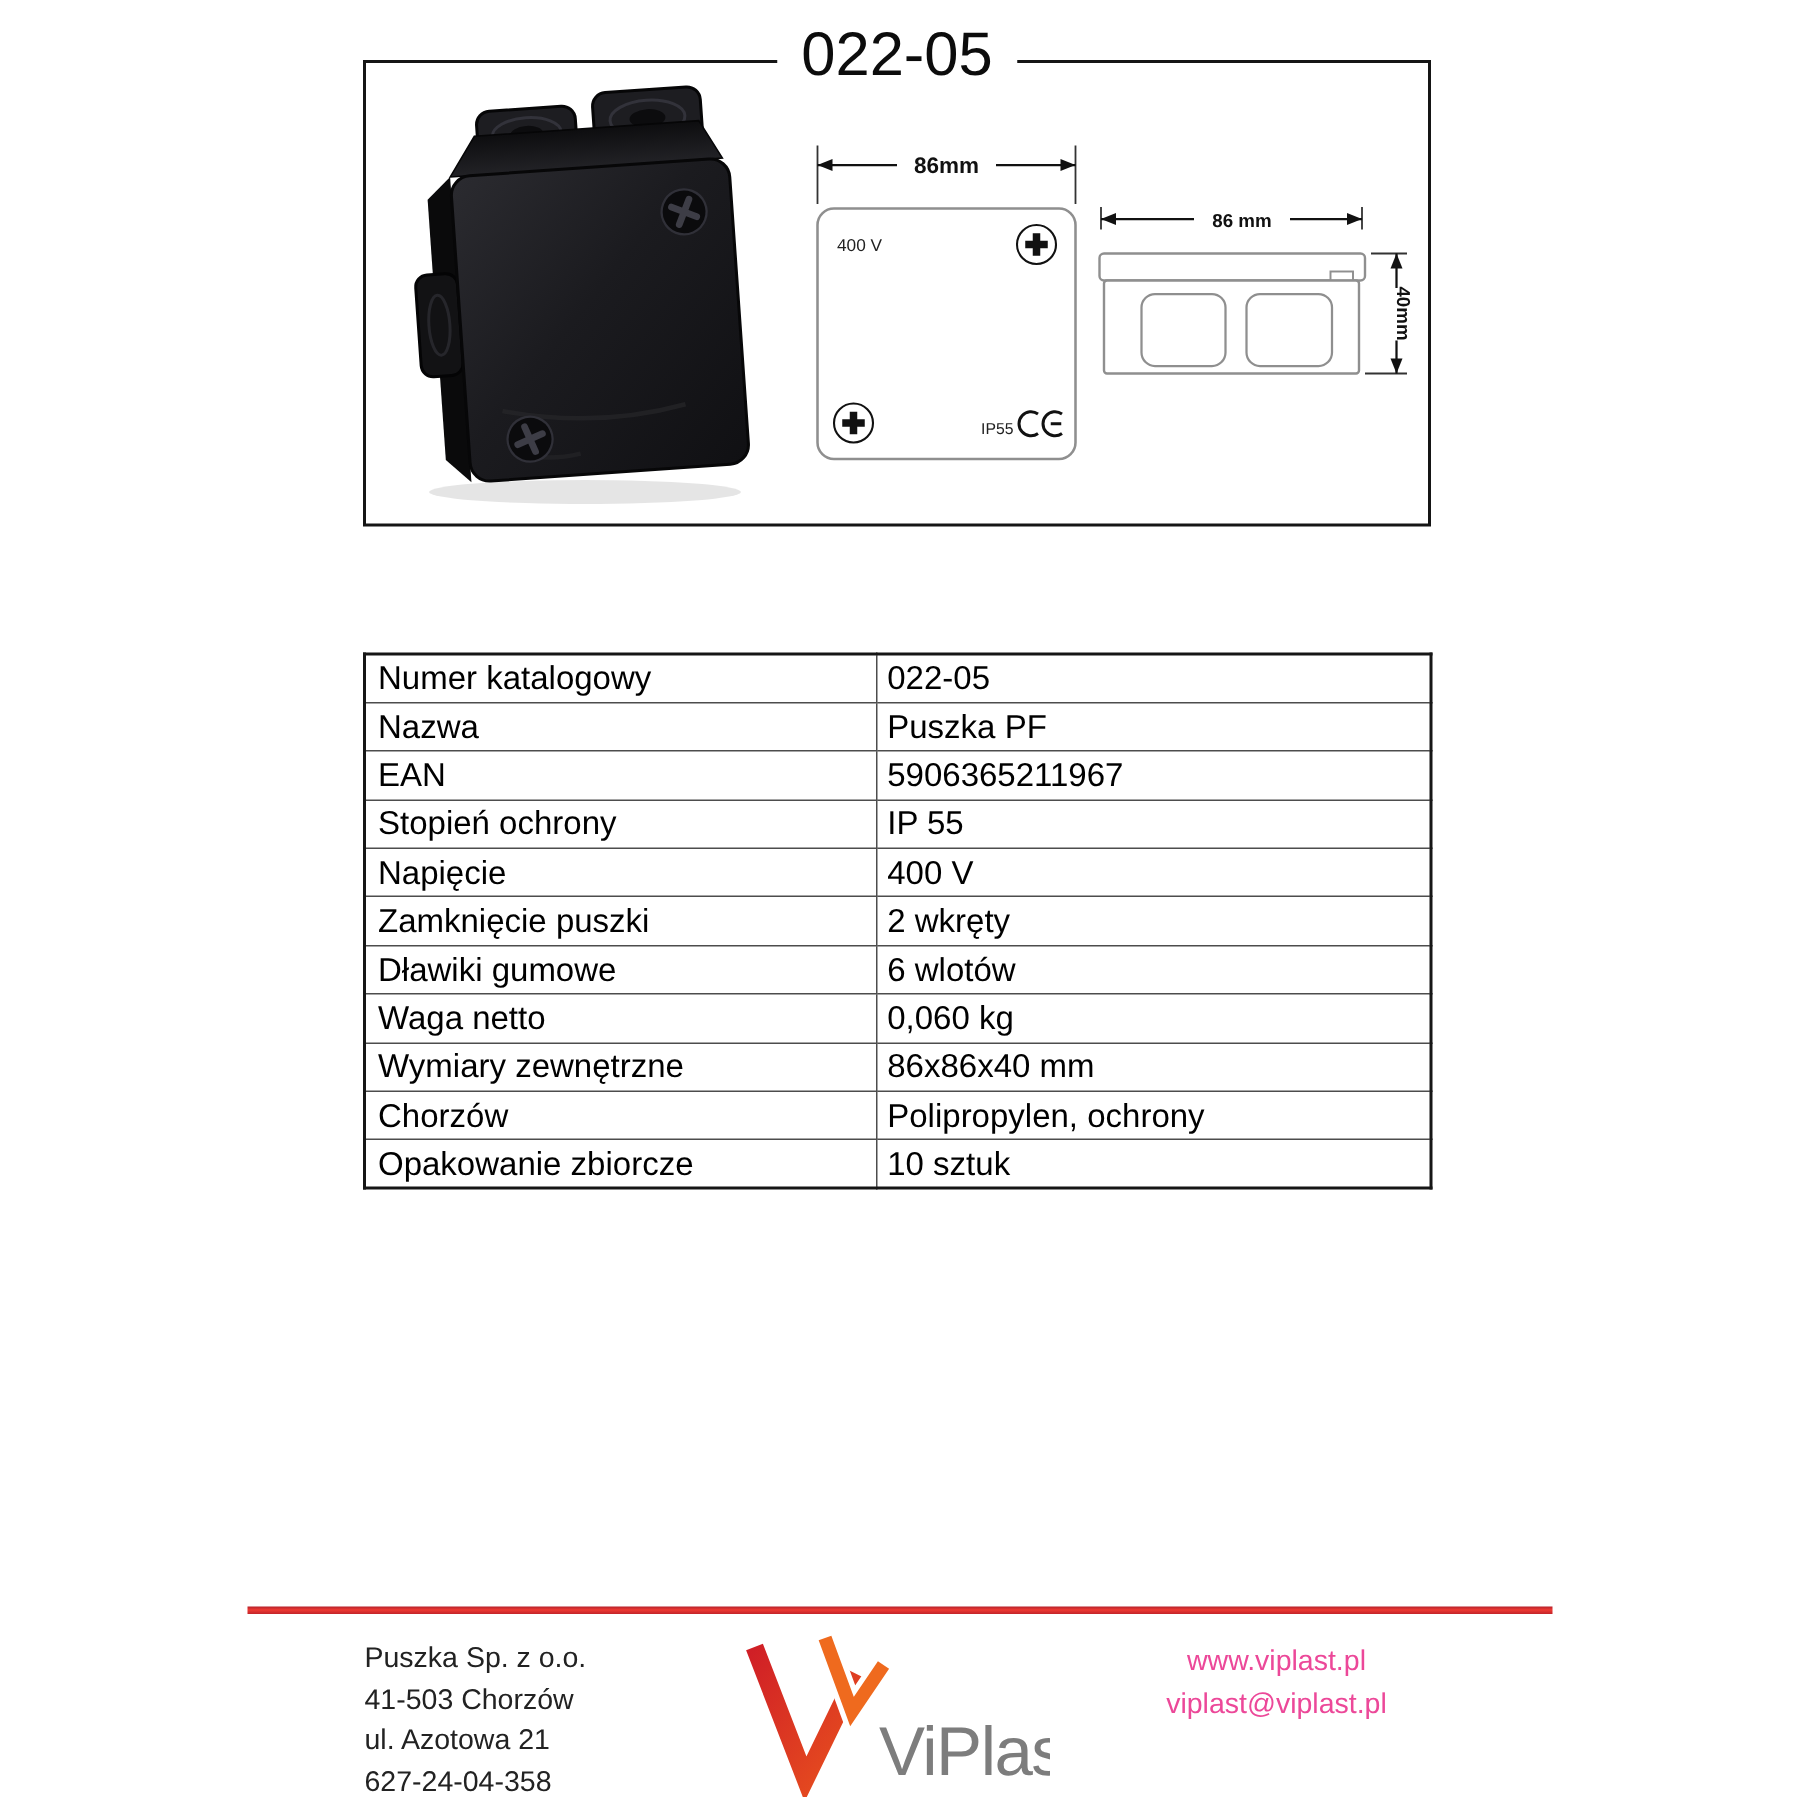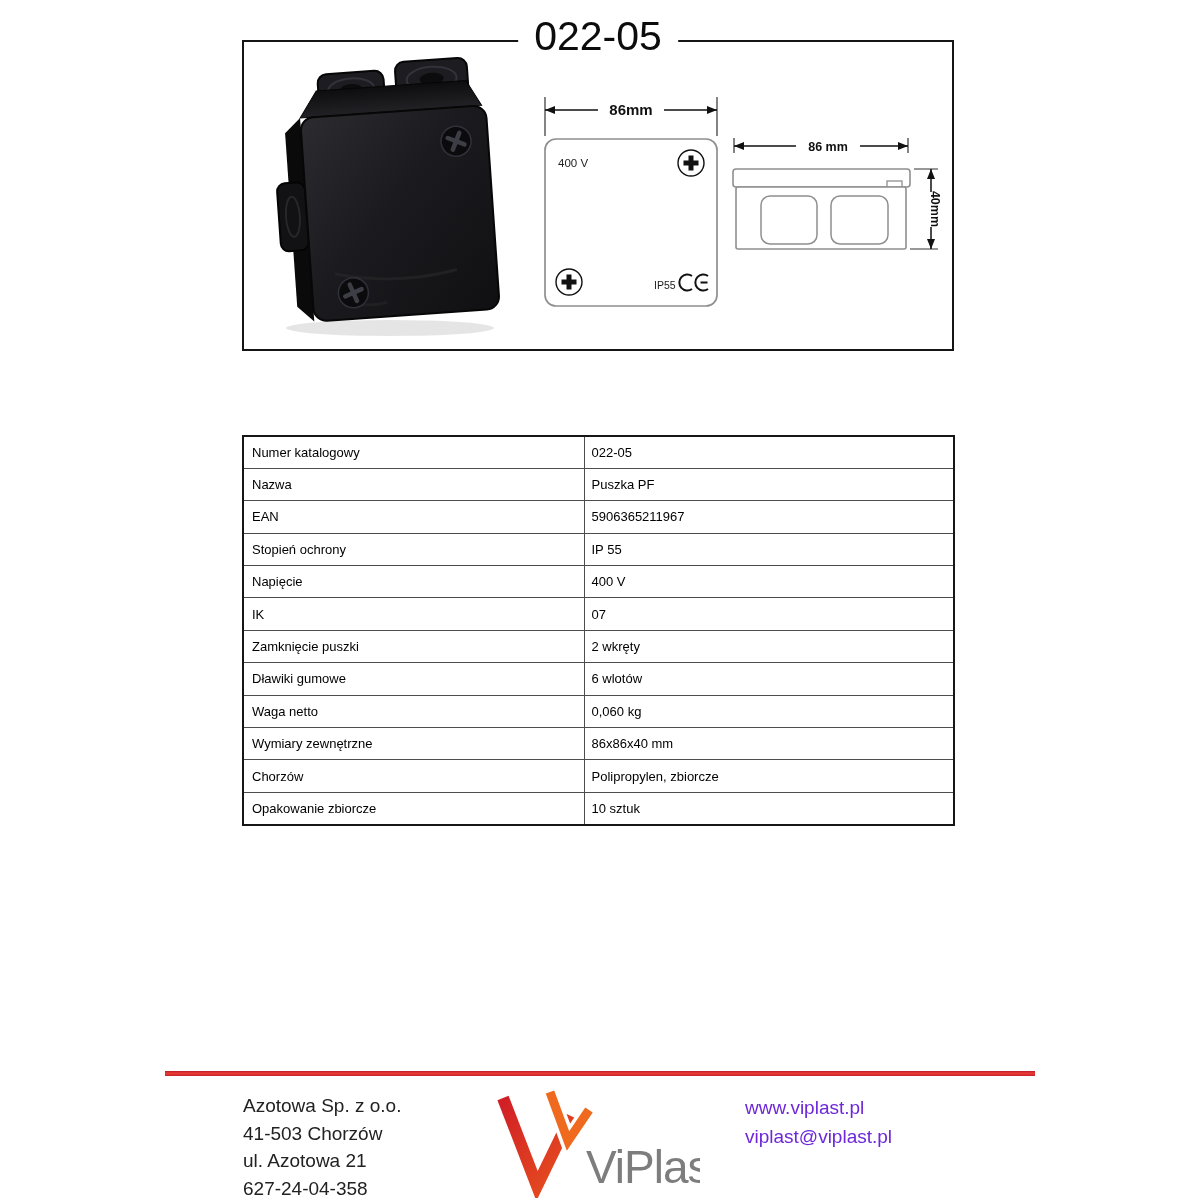--- a/index.html
+++ b/index.html
@@ -21,41 +21,41 @@
   }
   .product-photo { position:absolute; left:26px; top:8px;  width:244px; height:294px; }
   .front-view    { position:absolute; left:296px; top:44px; width:182px; height:232px; }
   .side-view     { position:absolute; left:480px; top:92px; width:230px; height:138px; }
   svg text { font-family:"Liberation Sans", sans-serif; }
 
   
   .spec-table {
     position:absolute; left:242px; top:435px; width:713px;
     border-collapse:collapse; border:2px solid #161616;
-    font-size:13px; color:#000;
+    font-size:22px; color:#000;
   }
   .spec-table td {
     border:1px solid #4d4d4d; height:32.4px; vertical-align:middle;
     white-space:nowrap; overflow:hidden;
   }
   .spec-table td.c-label { width:341px; padding-left:8px; }
   .spec-table td.c-value { padding-left:7px; }
 
   
   .footer-rule {
     position:absolute; left:165px; top:1071px; width:870px; height:5px;
     background:linear-gradient(180deg,#b5202a 0%,#ee3a33 45%,#c2242a 100%);
   }
   .footer-left {
     position:absolute; left:243px; top:1092px;
     font-size:19px; line-height:27.5px; color:#222;
   }
   .footer-right {
-    position:absolute; left:745px; top:1094px; width:212px; text-align:left;
-    font-size:19px; line-height:28.5px; color:#6d28d9;
+    position:absolute; left:745px; top:1094px; width:212px; text-align:center;
+    font-size:19px; line-height:28.5px; color:#ec4899;
   }
   .footer-logo { position:absolute; left:486px; top:1084px; width:214px; height:114px; }
 </style>
 </head>
 <body>
 
 <div class="page">
 
   <div class="figure-frame">
     <div class="frame-title">022-05</div>
@@ -162,54 +162,50 @@
         </tr>
       <tr>
           <td class="c-label">Stopień ochrony</td>
           <td class="c-value">IP 55</td>
         </tr>
       <tr>
           <td class="c-label">Napięcie</td>
           <td class="c-value">400 V</td>
         </tr>
       <tr>
-          <td class="c-label">IK</td>
-          <td class="c-value">07</td>
-        </tr>
-      <tr>
           <td class="c-label">Zamknięcie puszki</td>
           <td class="c-value">2 wkręty</td>
         </tr>
       <tr>
           <td class="c-label">Dławiki gumowe</td>
           <td class="c-value">6 wlotów</td>
         </tr>
       <tr>
           <td class="c-label">Waga netto</td>
           <td class="c-value">0,060 kg</td>
         </tr>
       <tr>
           <td class="c-label">Wymiary zewnętrzne</td>
           <td class="c-value">86x86x40 mm</td>
         </tr>
       <tr>
           <td class="c-label">Chorzów</td>
-          <td class="c-value">Polipropylen, zbiorcze</td>
+          <td class="c-value">Polipropylen, ochrony</td>
         </tr>
       <tr>
           <td class="c-label">Opakowanie zbiorcze</td>
           <td class="c-value">10 sztuk</td>
         </tr>
     </tbody>
   </table>
 
   <div class="footer-rule"></div>
 
   <div class="footer-left">
-    <div>Azotowa Sp. z o.o.</div>
+    <div>Puszka Sp. z o.o.</div>
     <div>41-503 Chorzów</div>
     <div>ul. Azotowa 21</div>
     <div>627-24-04-358</div>
   </div>
 
   <svg class="footer-logo" viewBox="0 0 214 114">
     <defs>
       <linearGradient id="lg-red" x1="0" y1="0" x2="1" y2="1">
         <stop offset="0" stop-color="#d01f26"></stop>
           <stop offset="1" stop-color="#e8511e"></stop>

